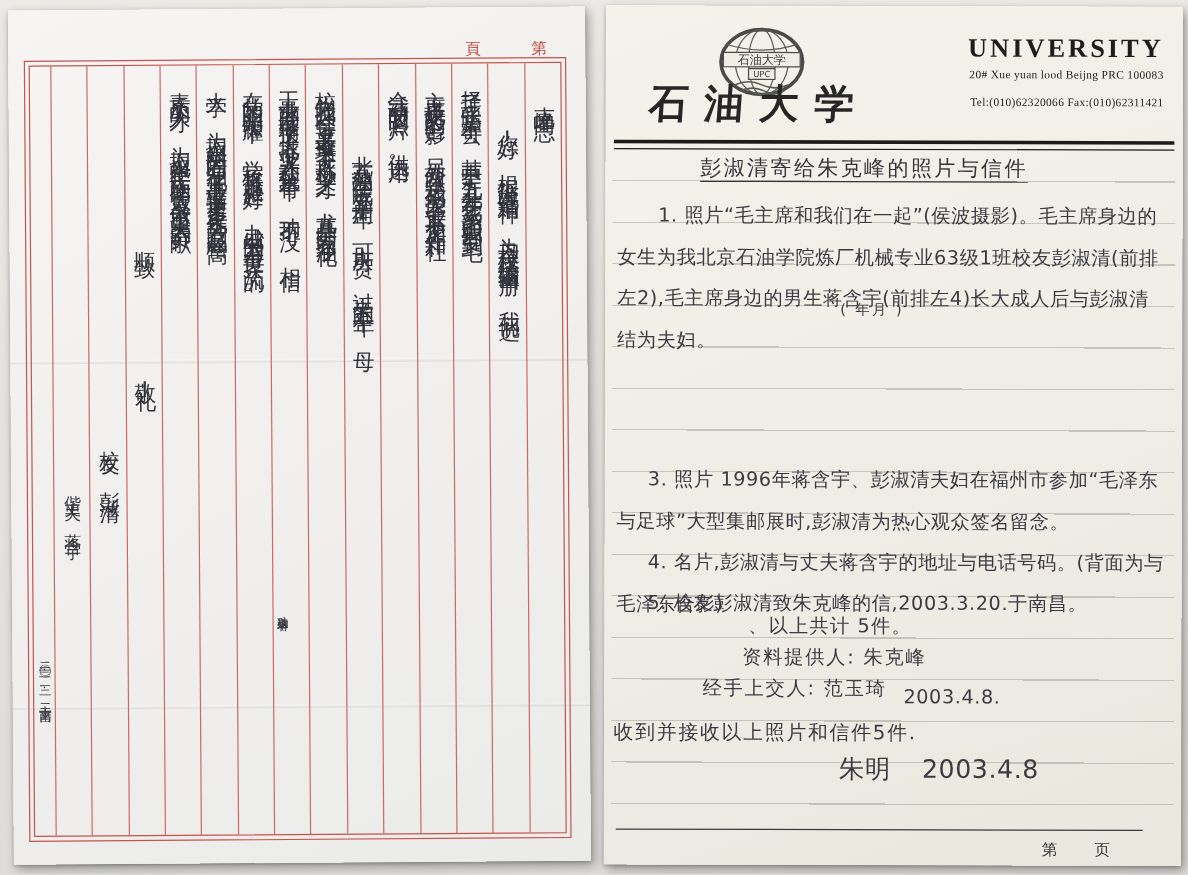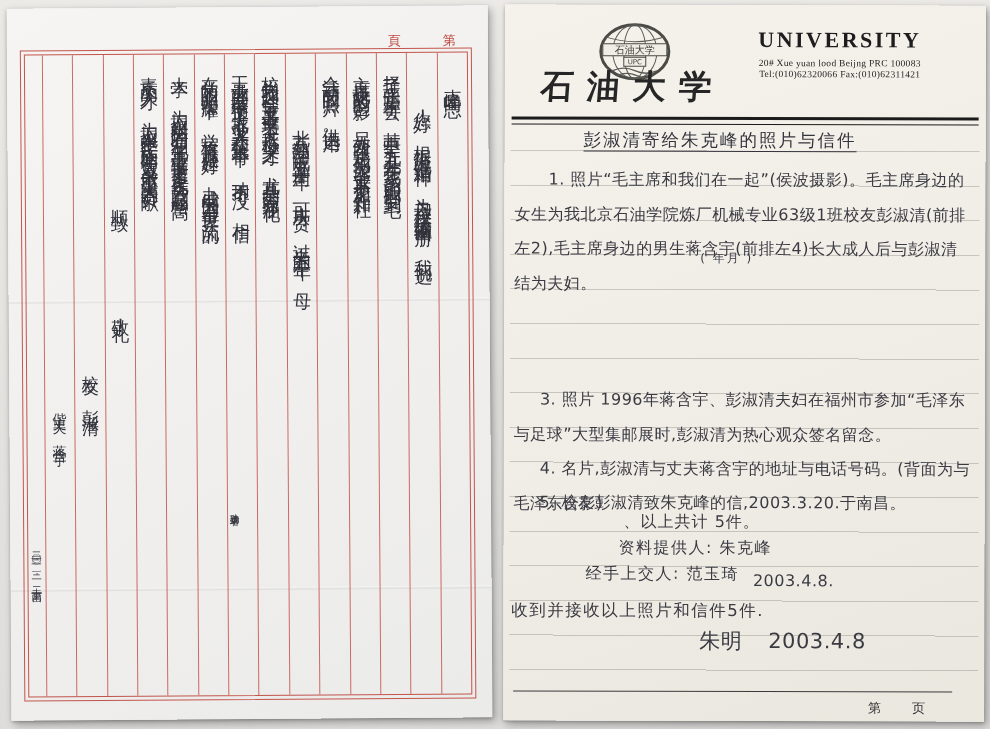--- a/index.html
+++ b/index.html
@@ -24,25 +24,25 @@
   .shunzhi{top:140px;font-size:18px;letter-spacing:6px;}
   .jingli{top:250px;font-size:18px;letter-spacing:5px;}
   .sig1{top:306px;font-size:17px;letter-spacing:5px;}
   .sig2{top:346px;font-size:14px;letter-spacing:4px;}
   .sigdate{top:488px;font-size:10.5px;letter-spacing:1.5px;color:#3a3b43;}
   .fn-note{position:absolute;left:202px;top:452px;writing-mode:vertical-rl;text-orientation:upright;font-size:9.5px;letter-spacing:1px;line-height:1;color:#30313a;}
 
   
   .logo{position:absolute;left:92px;top:16px;width:76px;height:62px;}
   .brand-cn{position:absolute;left:36px;top:60px;width:230px;font-size:33px;font-weight:bold;letter-spacing:13px;color:#262626;white-space:nowrap;transform:skewX(-4deg);}
-  .univ-block{position:absolute;right:16px;top:22px;width:260px;text-align:center;color:#1d1d1d;}
+  .univ-block{position:absolute;right:16px;top:22px;width:260px;text-align:right;color:#1d1d1d;}
   .univ1{font-family:"Liberation Serif",serif;font-size:22px;letter-spacing:2.5px;font-weight:bold;}
   .univ2{font-family:"Liberation Serif",serif;font-size:14px;letter-spacing:1.5px;font-weight:bold;margin-top:6px;}
   .addr{font-family:"Liberation Serif",serif;font-size:9.5px;margin-top:5px;letter-spacing:.3px;}
-  .tels{font-family:"Liberation Serif",serif;font-size:9.5px;margin-top:1px;letter-spacing:.3px;}
+  .tels{font-family:"Liberation Serif",serif;font-size:9.5px;margin-top:13px;letter-spacing:.3px;}
   .dbl-rule{position:absolute;left:7px;right:7px;top:112px;height:4px;border-top:3px solid #1b1b1b;border-bottom:1.5px solid #1b1b1b;}
   .ruling{position:absolute;left:6px;right:6px;top:112px;height:560px;background:repeating-linear-gradient(to bottom,transparent 0 33.6px,rgba(130,130,122,.38) 33.6px 34.6px);pointer-events:none;}
   .hand{color:#3a3a42;letter-spacing:.5px;}
   .rp-title{position:absolute;top:123px;left:40px;right:90px;text-align:center;font-size:17.5px;letter-spacing:2px;color:#34343c;}
   .rp-title span{text-decoration:underline;text-underline-offset:5px;text-decoration-thickness:1px;}
   .rp-p{position:absolute;left:10px;right:12px;line-height:34.6px;font-size:16px;}
   .p-item1{top:158px;text-indent:34px;}
   .rp-note{position:absolute;left:196px;top:245px;font-size:12px;letter-spacing:2px;color:#3a3a42;}
   .p-item2{top:274px;text-indent:26px;}
   .p-item3{top:378px;text-indent:26px;}

